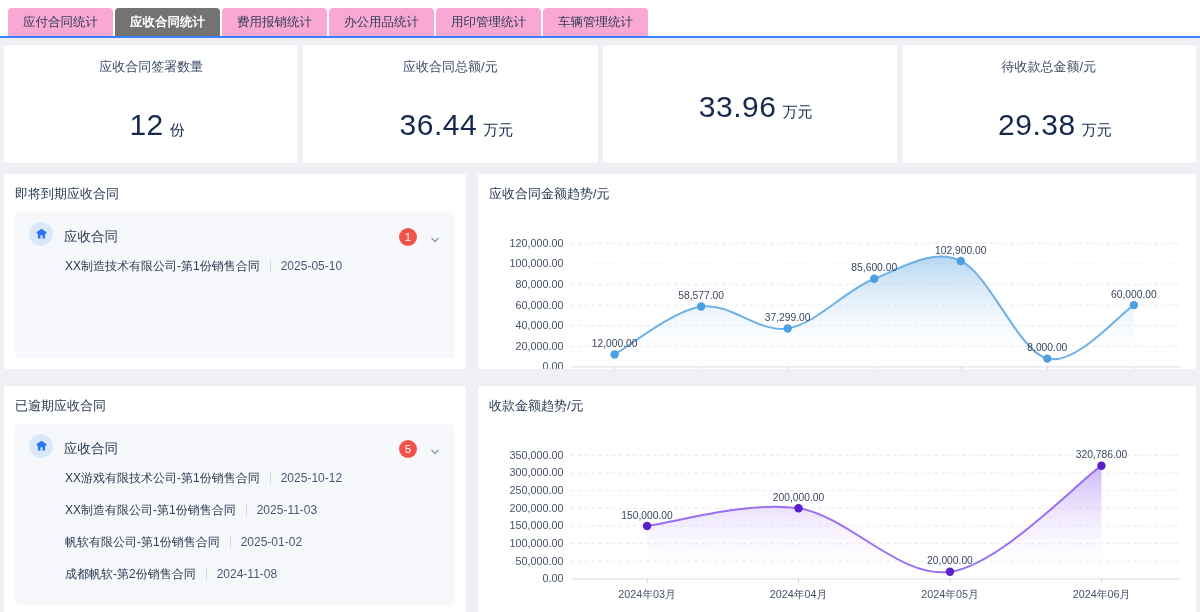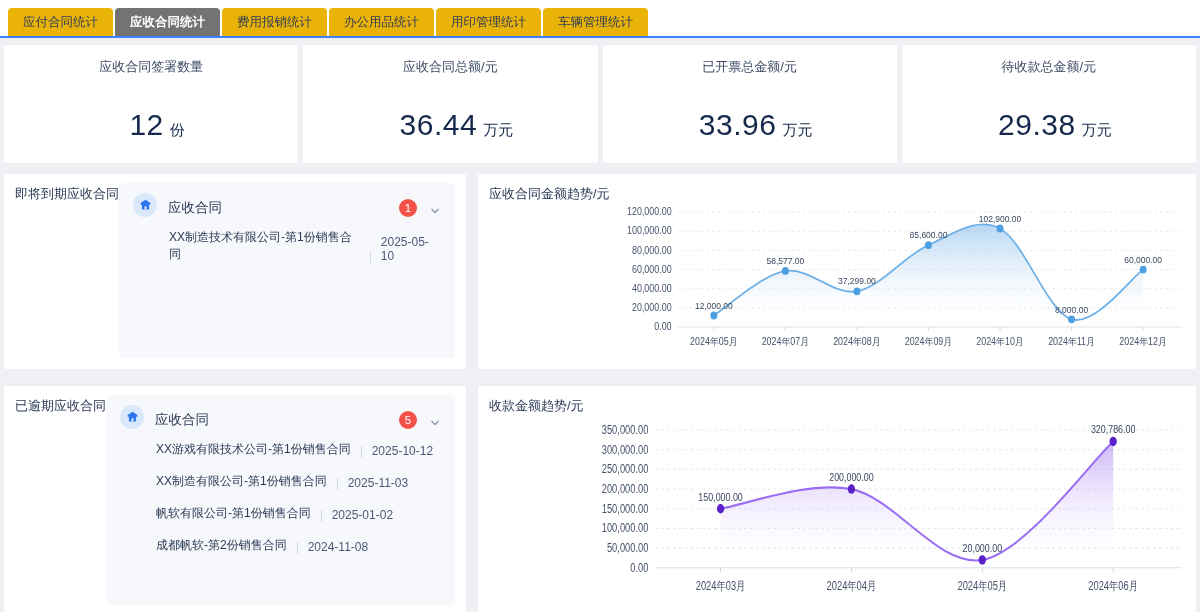--- a/index.html
+++ b/index.html
@@ -20,21 +20,21 @@
     align-items: flex-end;
   }
   .tab {
     height: 28px;
     padding: 0 15px;
     margin-right: 2px;
     display: flex;
     align-items: center;
     font-size: 12.5px;
     color: #2f3d58;
-    background: #eab308;
+    background: #f9a8d4;
     border-radius: 4px 4px 0 0;
     cursor: pointer;
     white-space: nowrap;
   }
   .tab.active {
     background: #737373;
     color: #ffffff;
     font-weight: bold;
   }
 
@@ -64,21 +64,21 @@
     grid-template-rows: 195px 230px;
     column-gap: 12px;
     row-gap: 17px;
     margin: 11px 4px 0 4px;
   }
   .panel {
     background: #ffffff;
     border-radius: 2px;
     padding: 9px 11px 11px 11px;
     display: flex;
-    flex-direction: row;
+    flex-direction: column;
     overflow: hidden;
   }
   .panel-title { font-size: 13px; color: #2b3a55; margin: 2px 0 9px 0; }
 
   
   .group-box {
     background: #f6f8fb;
     border-radius: 4px;
     padding: 10px 14px;
     flex: 1;
@@ -97,21 +97,21 @@
     min-width: 18px; height: 18px;
     border-radius: 50%;
     background: #f3524a;
     color: #ffffff;
     font-size: 11.5px;
     display: flex; align-items: center; justify-content: center;
     margin-right: 12px;
   }
   .chev { display: flex; align-items: center; cursor: pointer; }
   .c-list { margin-left: 36px; margin-top: 4px; }
-  .c-item { display: flex; align-items: flex-end; padding: 7.5px 0; cursor: pointer; }
+  .c-item { display: flex; align-items: center; padding: 7.5px 0; cursor: pointer; }
   .c-name { font-size: 12px; color: #2b3a55; }
   .c-sep { width: 1px; height: 12px; background: #d4dae4; margin: 0 10px; }
   .c-date { font-size: 12px; color: #4a5877; }
 
   
   .chart { width: 100%; height: 100%; display: block; }
   .chart-wrap { flex: 1; }
 </style>
 </head>
 <body>
@@ -134,21 +134,20 @@
         <span class="stat-value">12</span><span class="stat-unit">份</span>
       </div>
     </div>
     <div class="stat-card">
       <div class="stat-label">应收合同总额/元</div>
       <div class="stat-value-row">
         <span class="stat-value">36.44</span><span class="stat-unit">万元</span>
       </div>
     </div>
     <div class="stat-card">
-      <div class="stat-label">已开票总金额/元</div>
       <div class="stat-value-row">
         <span class="stat-value">33.96</span><span class="stat-unit">万元</span>
       </div>
     </div>
     <div class="stat-card">
       <div class="stat-label">待收款总金额/元</div>
       <div class="stat-value-row">
         <span class="stat-value">29.38</span><span class="stat-unit">万元</span>
       </div>
     </div>

